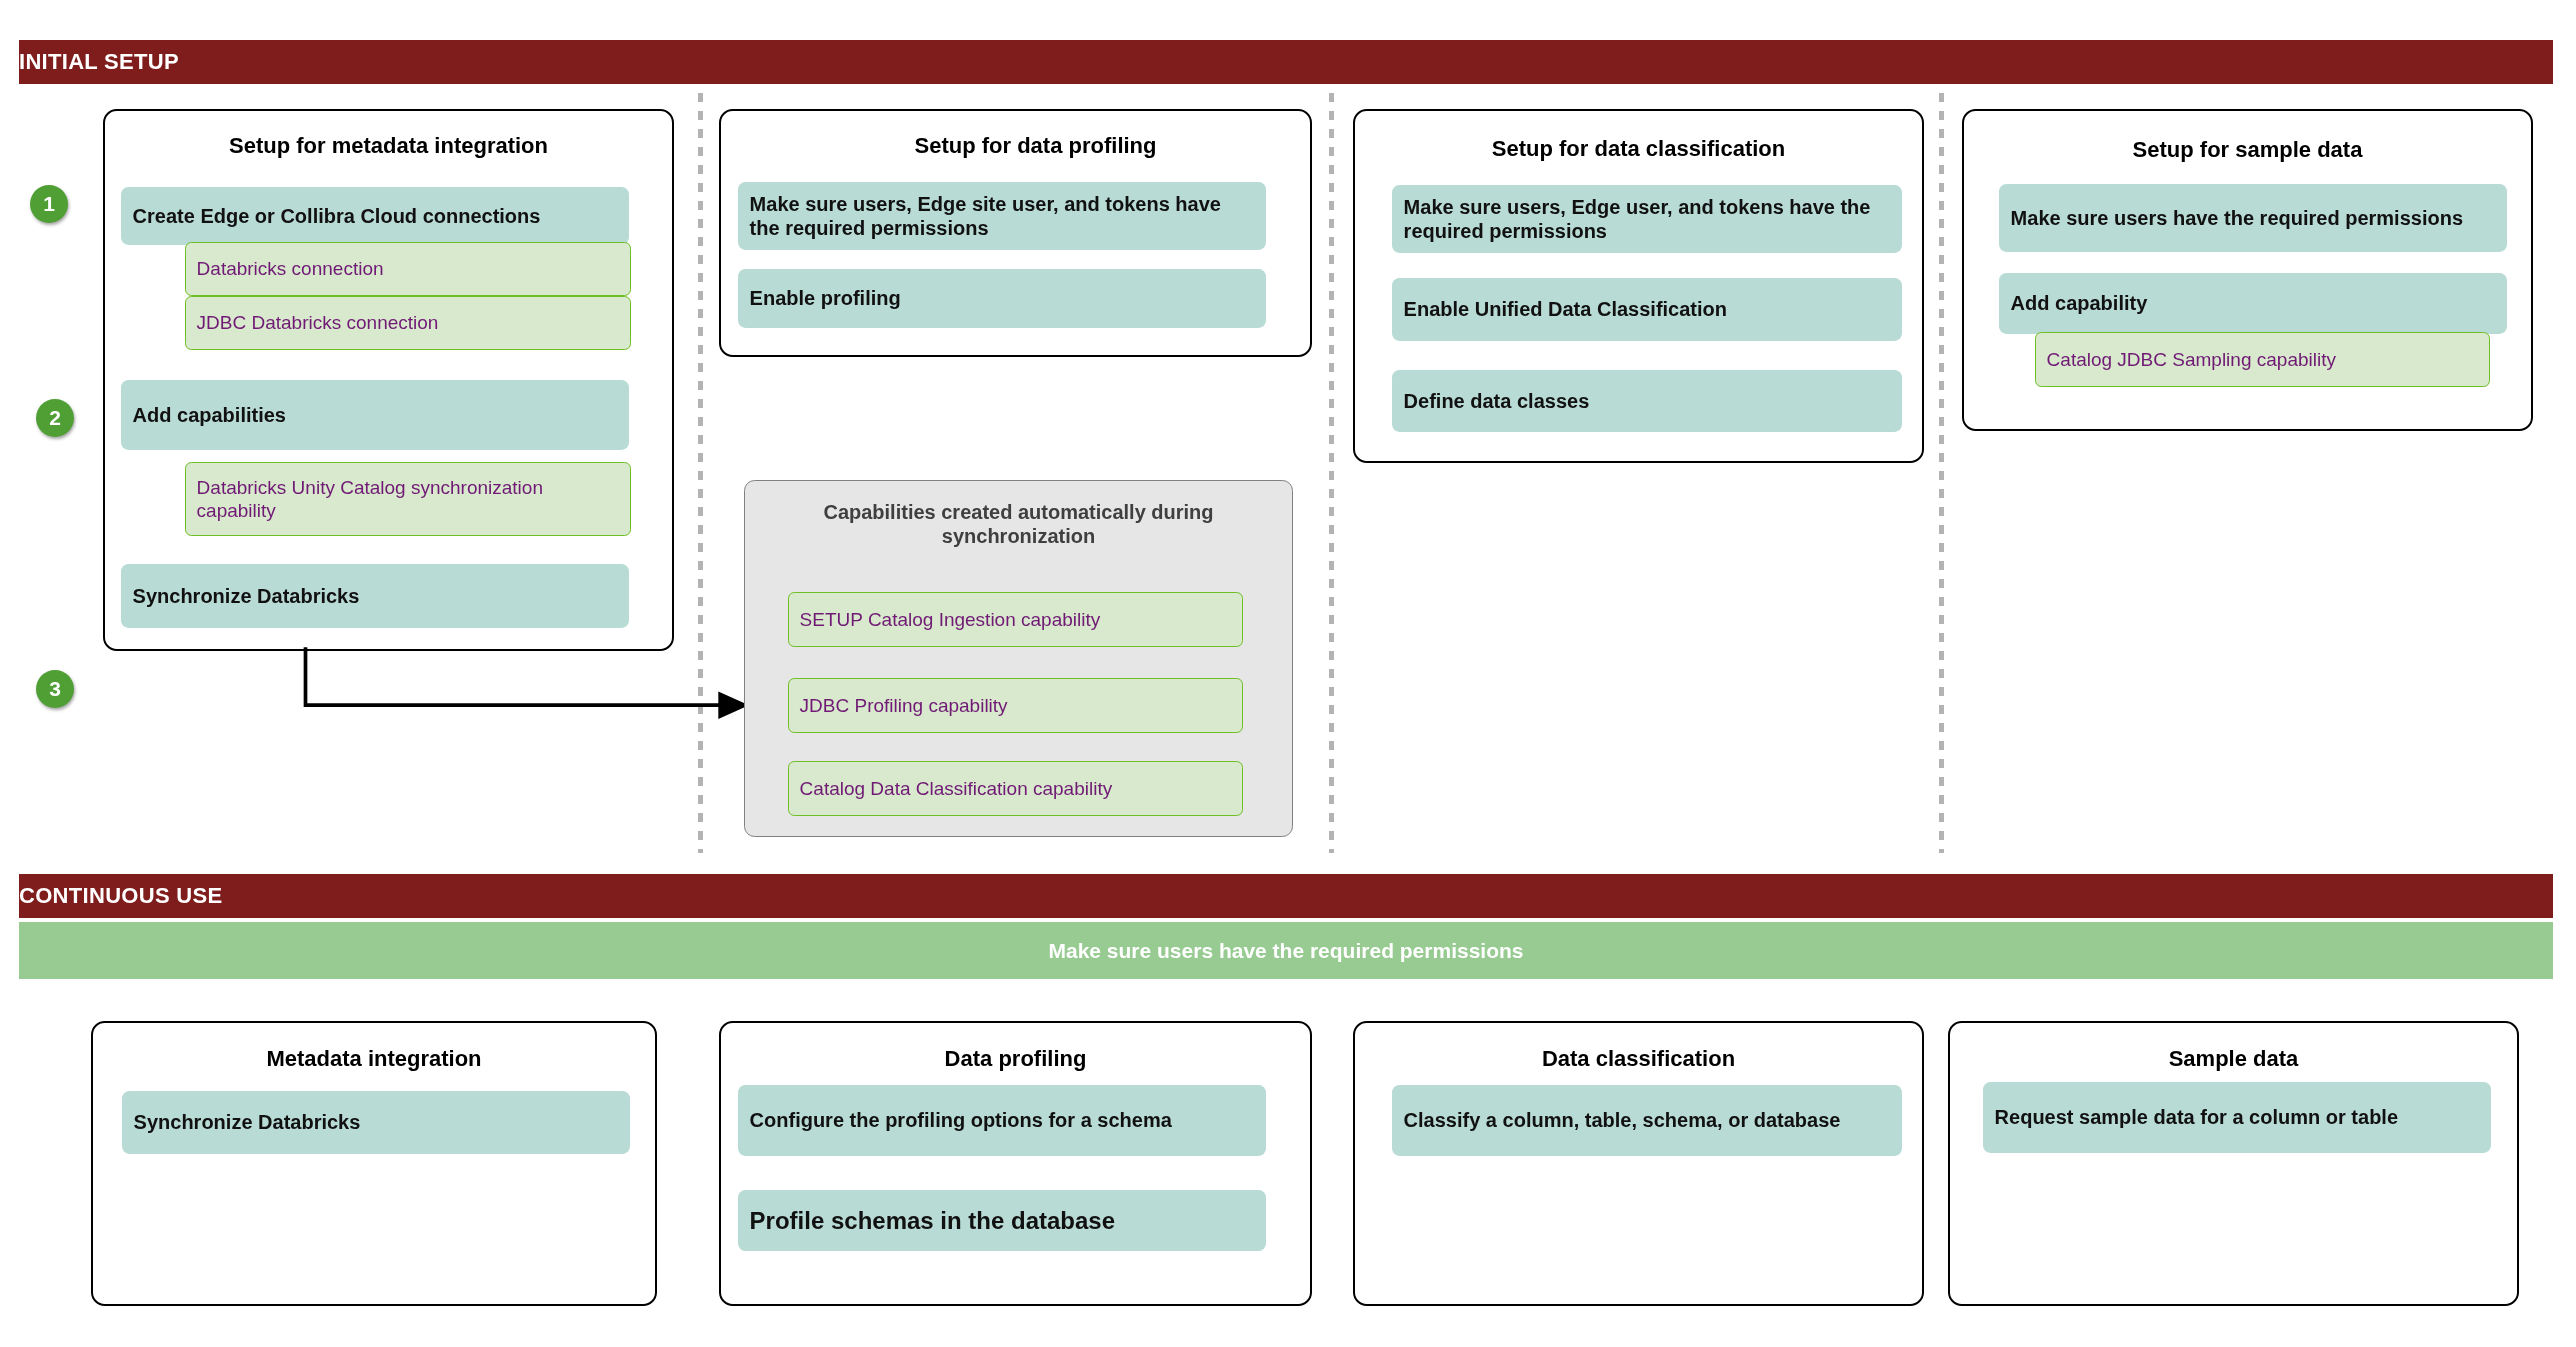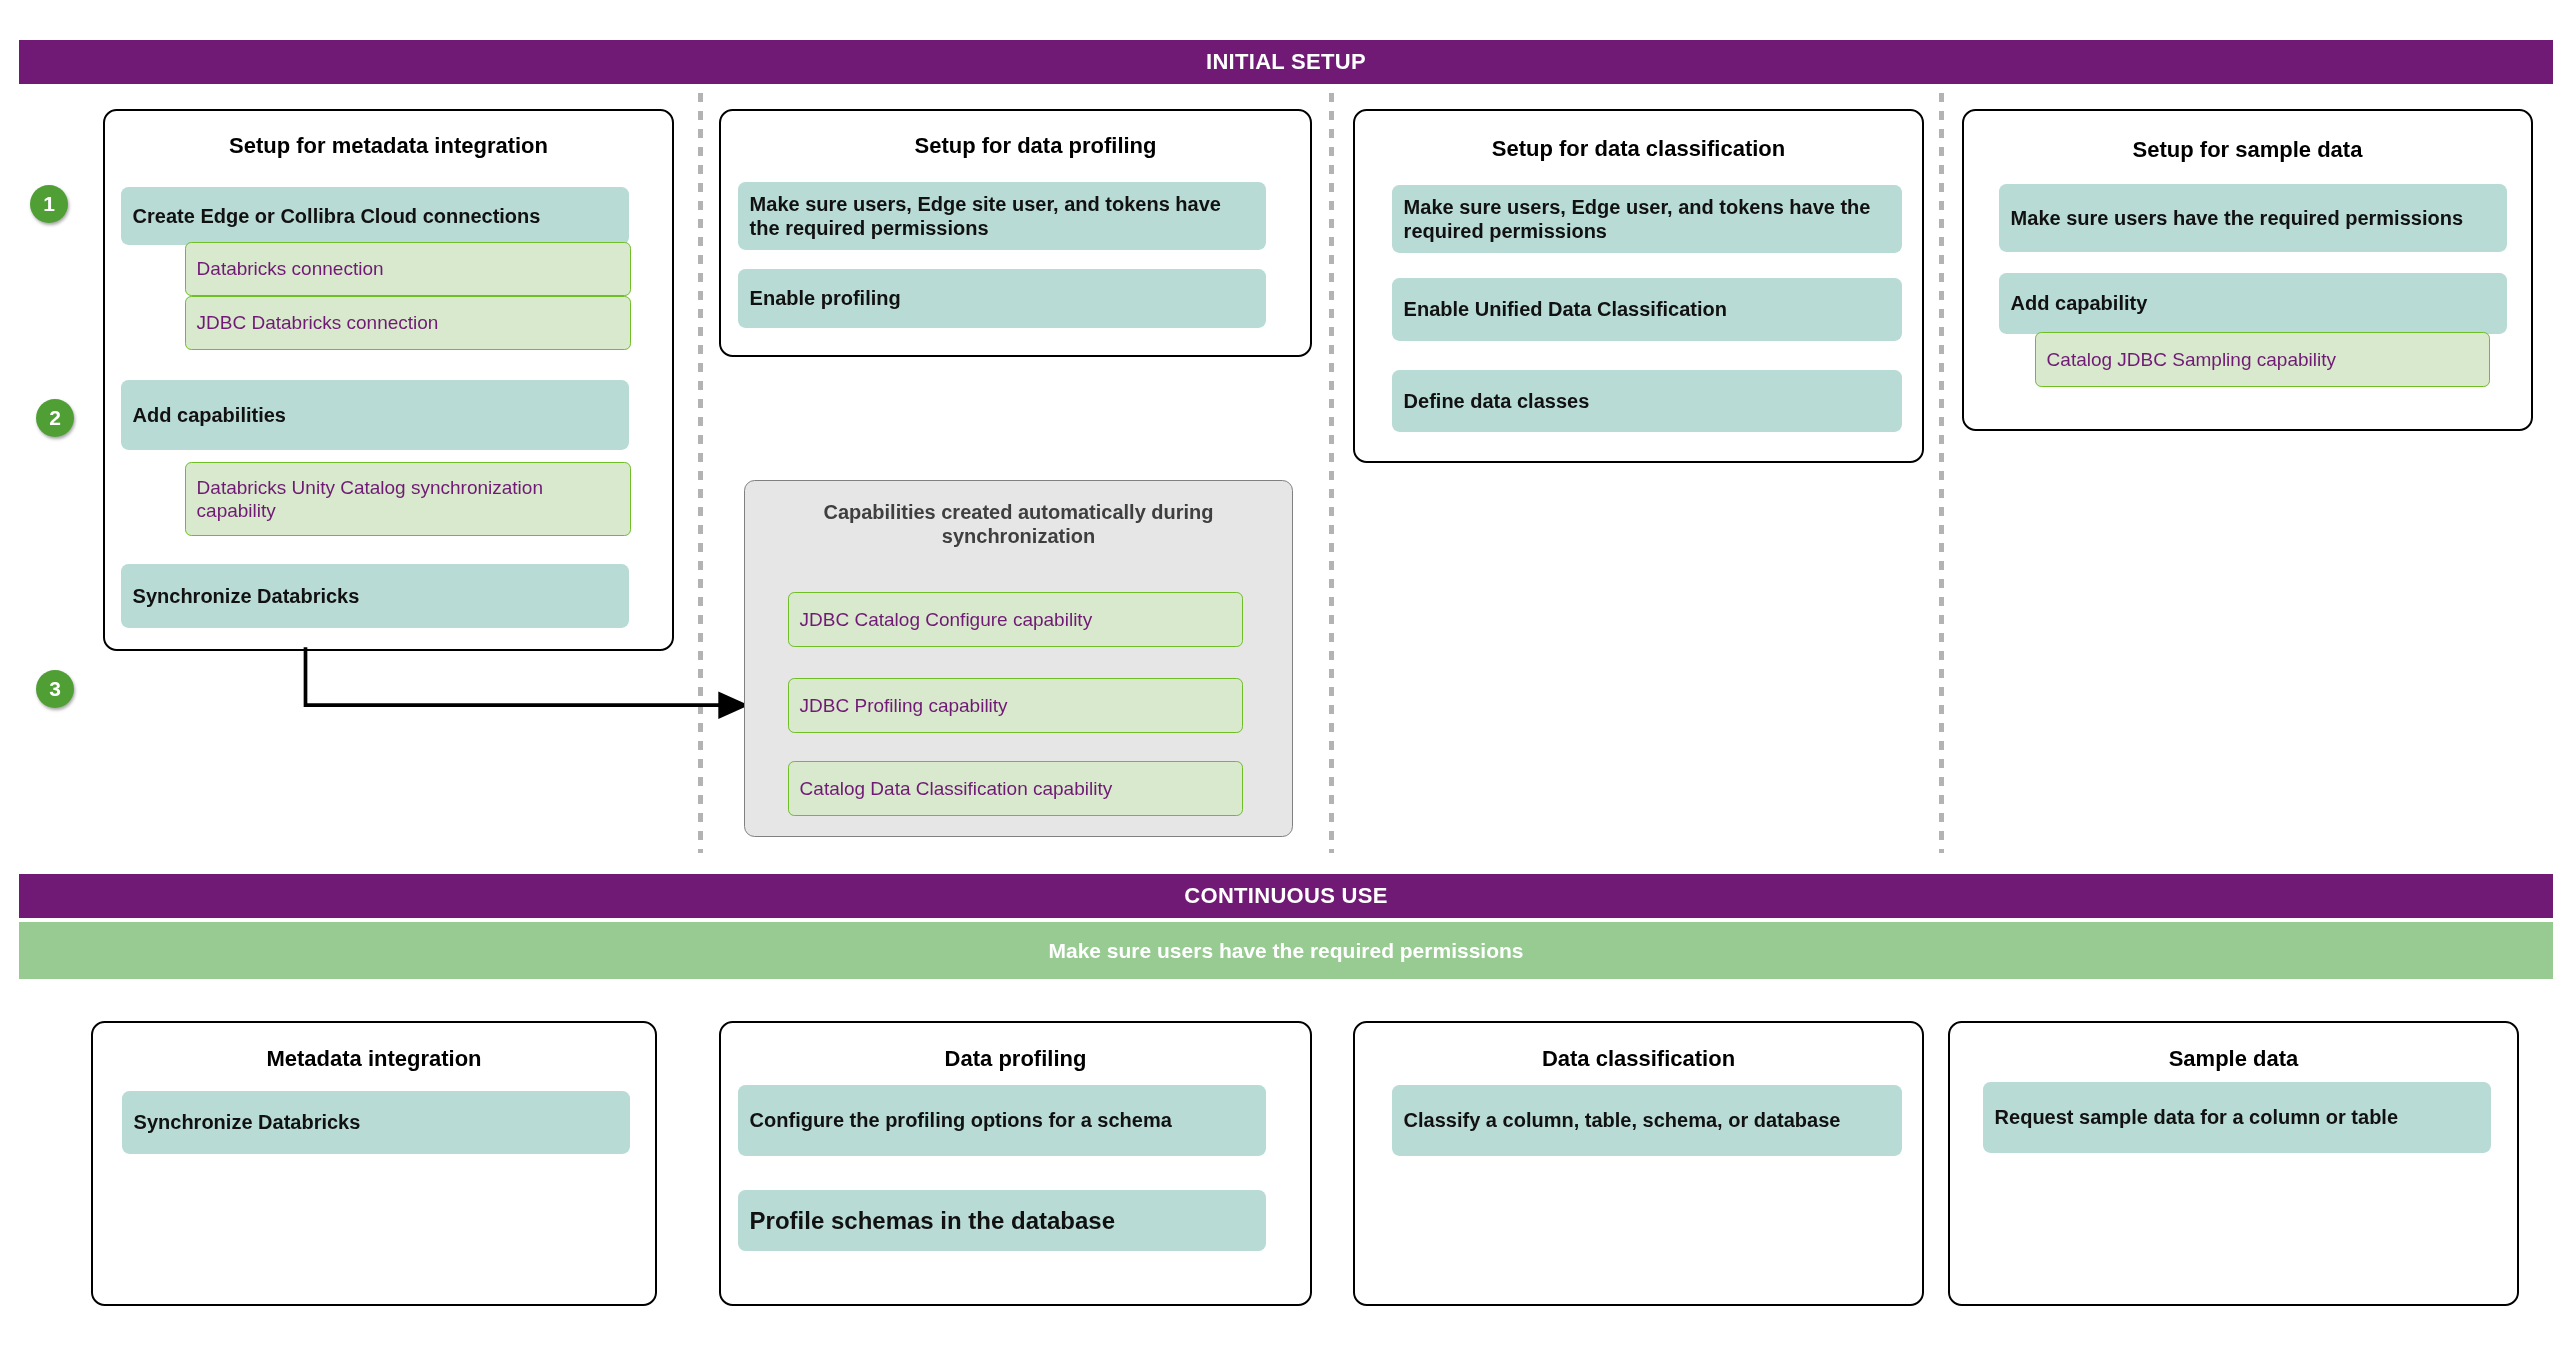--- a/index.html
+++ b/index.html
@@ -5,24 +5,24 @@
   html,body{margin:0;padding:0;background:#ffffff;}
   body{
     font-family:"Liberation Sans", sans-serif;
     width:2576px;height:1348px;position:relative;overflow:hidden;
     -webkit-font-smoothing:antialiased;
   }
 
   
   .banner{
     position:absolute;
-    background:#701a75;
+    background:#7f1d1d;
     color:#ffffff;
     font-weight:bold;
-    display:flex;align-items:center;justify-content:center;
+    display:flex;align-items:center;
     letter-spacing:0.3px;
   }
   .subbanner{
     position:absolute;
     background:#97cb92;
     color:#ffffff;
     font-weight:bold;
     display:flex;align-items:center;justify-content:center;
   }
 
@@ -172,21 +172,21 @@
 
 <div class="chip" style="left:738px;top:269px;width:528px;height:59px;font-size:20px;">
   <span>Enable profiling</span>
 </div>
 
 <div class="greypanel" style="left:744px;top:480px;width:549px;height:357px;">
   <div class="greypanel-title" style="top:20px;padding:0 27.4px;font-size:20px;">Capabilities created automatically during synchronization</div>
 </div>
 
 <div class="subchip" style="left:788px;top:592px;width:455px;height:55px;font-size:19px;">
-  <span>JDBC Catalog Configure capability</span>
+  <span>SETUP Catalog Ingestion capability</span>
 </div>
 <div class="subchip" style="left:788px;top:678px;width:455px;height:55px;font-size:19px;">
   <span>JDBC Profiling capability</span>
 </div>
 <div class="subchip" style="left:788px;top:761px;width:455px;height:55px;font-size:19px;">
   <span>Catalog Data Classification capability</span>
 </div>
 
 <div class="numcircle" style="left:1400px;top:127px;width:38px;height:38px;font-size:21px;">
   <span>5</span>

